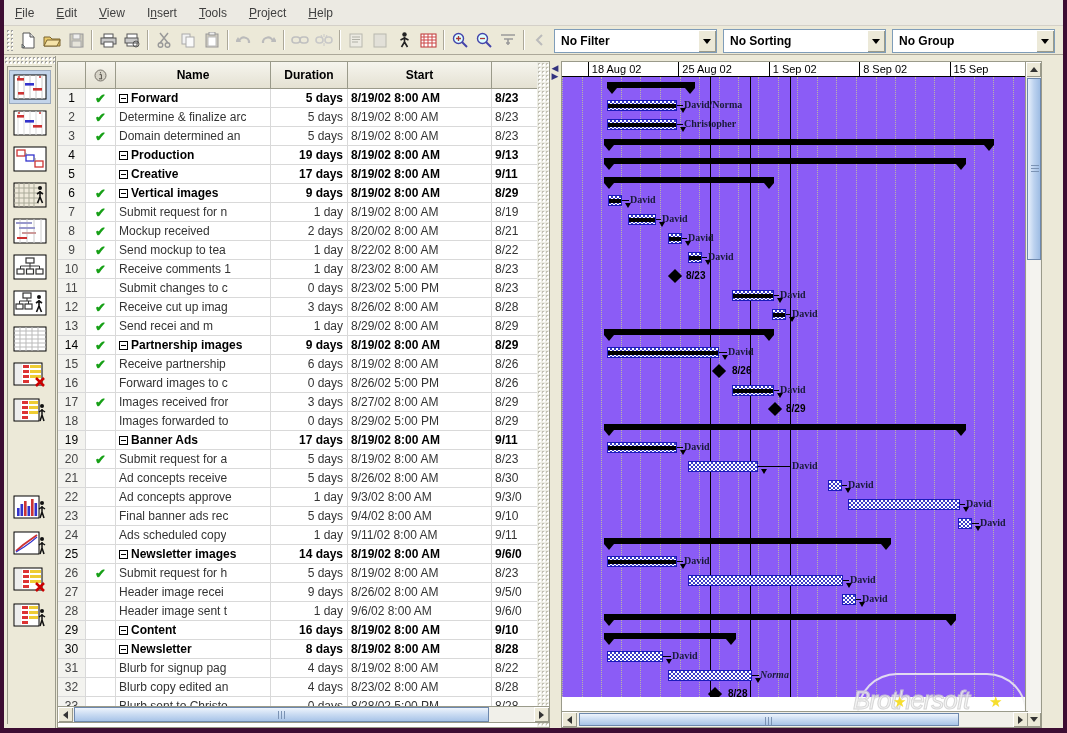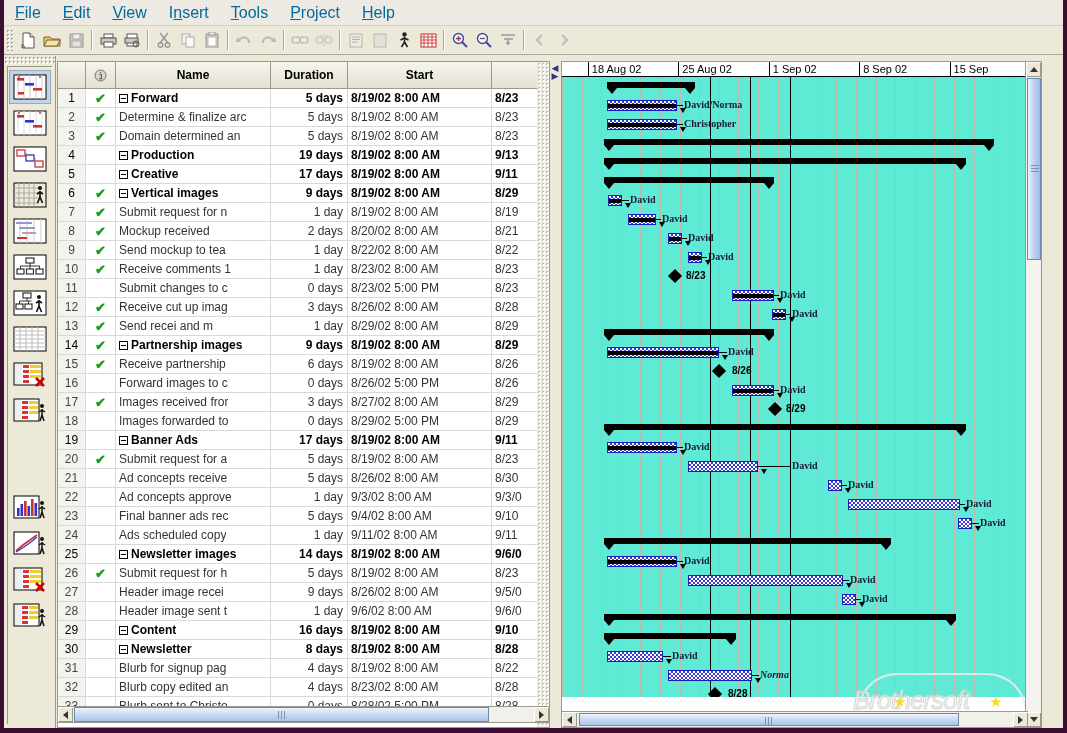--- a/index.html
+++ b/index.html
@@ -35,21 +35,21 @@
     position: relative; white-space: nowrap;
   }
   .logo .op { color: #111; }
   .logo .pr { color: #cc0000; }
   .logo .tm {
     font-size: 8px; font-style: normal; font-weight: bold;
     color: #111; position: absolute; top: 0px; left: 112px;
   }
   .menuitems { display: flex; align-items: center; gap: 0px; }
   .menu-item {
-    font-size: 16px; color: #0369a1; padding: 3px 11px;
+    font-size: 12px; color: #404040; padding: 3px 11px;
     cursor: default; white-space: nowrap;
   }
   .menu-item u { text-decoration: underline; }
 
   
   .toolbar {
     position: absolute; left: 0; top: 26px; width: 1059px; height: 29px;
     background: #ece9d8;
     display: flex; align-items: center;
     border-bottom: 1px solid #aca899;
@@ -218,21 +218,21 @@
     border-right: 1px solid #000; white-space: nowrap;
     display:flex; align-items:center; background:#fff;
   }
   .g-days { display: flex; height: 16px; }
   .g-day {
     width: 19.6px; font-size: 10px; color: #000;
     border-right: 1px solid #000;
     display: flex; align-items: center; justify-content: center;
     background: #fff;
   }
-  .g-body { position: relative; height: 620px; overflow: hidden; background:#5eead4;padding-left:44px; }
+  .g-body { position: relative; height: 620px; overflow: hidden; background:#8b5cf6;padding-left:44px; }
   .gridline { position: absolute; top: 0; bottom: 0; width: 1px; }
   .gridline.minor { border-left: 1px dotted #b9b5a6; }
   .gridline.major { border-left: 1px solid #000; }
 
   .grow { position: absolute; left: 0; right: 0; height: 19px; }
 
   .sumbar {
     position: absolute; height: 6px; top: 5px;
     background: #000;
   }
@@ -502,20 +502,40 @@
           <path d="M9 2L4 7l5 5" stroke="#bbb" stroke-width="2" fill="none"></path>
         </svg>
     </div>
     <div class="tbtn">
       <svg width="14" height="14" viewBox="0 0 14 14">
           <path d="M5 2l5 5-5 5" stroke="#bbb" stroke-width="2" fill="none"></path>
         </svg>
     </div>
   </div>
 
+  <div class="filterbar">
+    <div class="combo" style="width:163px">
+      <div class="ctext">No Filter</div>
+      <div class="carrow">
+          <i class="tri-down"></i>
+        </div>
+    </div>
+    <div class="combo" style="width:163px">
+      <div class="ctext">No Sorting</div>
+      <div class="carrow">
+          <i class="tri-down"></i>
+        </div>
+    </div>
+    <div class="combo" style="width:163px">
+      <div class="ctext">No Group</div>
+      <div class="carrow">
+          <i class="tri-down"></i>
+        </div>
+    </div>
+  </div>
 
   <div class="sidebar">
     <div class="sb-grip"></div>
     <div class="sb-inner">
 
       <div class="sb-btn sel">
         <svg class="sb-icon" viewBox="0 0 34 26">
             <rect x="1" y="1" width="32" height="24" fill="#fff" stroke="#000"></rect>
             <g stroke="#ccc">
               <path d="M5 1v24M11 1v24M17 1v24M23 1v24M29 1v24"></path>

